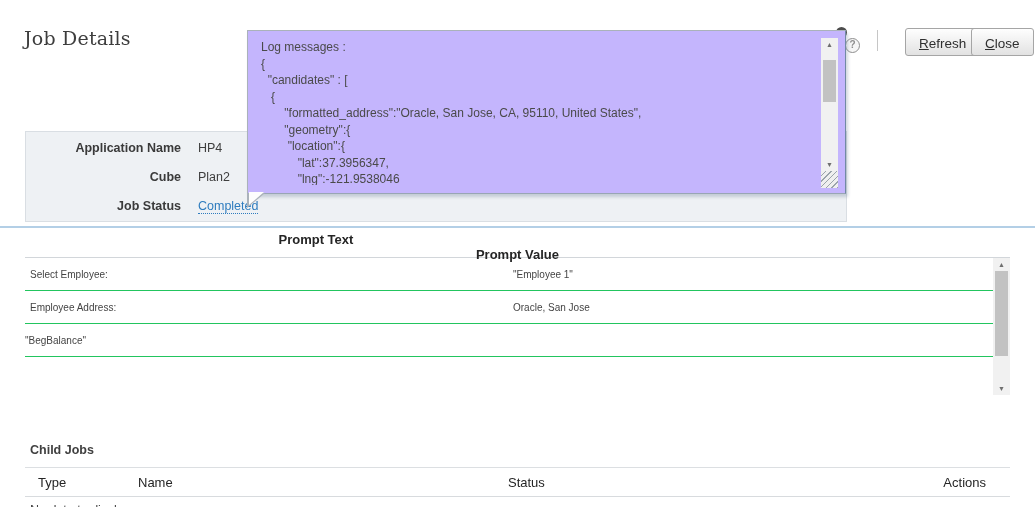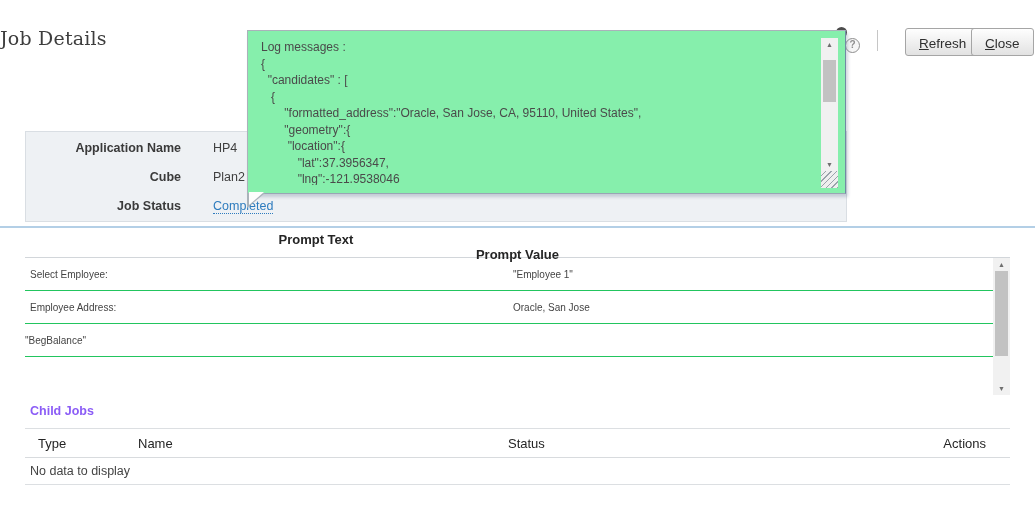--- a/index.html
+++ b/index.html
@@ -1,21 +1,21 @@
 <!DOCTYPE html>
 <html><head>
 <meta charset="utf-8">
 <style>
   * { margin:0; padding:0; box-sizing:border-box; }
   html,body { width:1035px; height:507px; background:#ffffff; overflow:hidden;
               font-family:"Liberation Sans", sans-serif; }
   .stage { position:relative; width:1035px; height:507px; background:#fff; }
 
   
-  .page-title { position:absolute; left:0; top:27px; font-family:"DejaVu Serif", serif;
+  .page-title { position:absolute; left:24px; top:27px; font-family:"DejaVu Serif", serif;
                 font-size:19px; color:#3d3d3d; letter-spacing:0.2px; }
   .info-dot  { position:absolute; left:836px; top:27px; width:11px; height:11px;
                border-radius:50%; background:#4c4c4c; z-index:5; }
   .help-icon { position:absolute; left:845px; top:38px; width:15px; height:15px;
                border-radius:50%; border:1.5px solid #8f8f8f; color:#8f8f8f;
                font-size:10px; font-weight:bold; line-height:12px; text-align:center; z-index:5;
                background:#f6f6f6; cursor:pointer; }
   .toolbar-sep { position:absolute; left:877px; top:30px; width:1px; height:21px; background:#c6c6c6; }
   .btn { position:absolute; top:28px; height:28px; padding:7px 13px; font-size:13.5px; color:#2f2f2f;
          background:linear-gradient(#fefefe,#e2e2e2); border:1px solid #a5a5a5; border-radius:3px;
@@ -23,21 +23,21 @@
   .btn .ak { text-decoration:underline; }
   .btn-refresh { left:905px; }
   .btn-close   { left:971px; }
 
   
   .info-panel { position:absolute; left:25px; top:131px; width:822px; height:91px;
                 background:#eef1f4; border:1px solid #d9dee3; display:flex;
                 flex-direction:column; justify-content:center; z-index:1; }
   .info-row { display:flex; align-items:center; height:29px; }
   .info-label { width:155px; text-align:right; font-weight:bold; font-size:12.5px; color:#3a3a3a; }
-  .info-value { margin-left:32px; font-size:12.5px; color:#3f3f3f; }
+  .info-value { margin-left:17px; font-size:12.5px; color:#3f3f3f; }
   .status-link { color:#2e7cbe; border-bottom:1px dotted #2e7cbe; cursor:pointer; }
 
   
   .blue-divider { position:absolute; left:0; top:226px; width:1035px; height:2px; background:#b3cfe6; }
 
   
   .prompt-section { position:absolute; left:25px; top:232px; width:985px; }
   .ptable-head { display:flex; align-items:center; height:26px; border-bottom:1px solid #d2d6da;
                  font-size:13px; font-weight:bold; color:#252525;flex-direction:column; }
   .pt-col1 { width:488px; padding-left:5px; }
@@ -50,34 +50,34 @@
   .vscroll { position:absolute; width:17px; background:#f1f1f1; display:flex;
              flex-direction:column; justify-content:space-between; align-items:center;
              cursor:pointer; }
   .prompt-scroll { right:0; top:0; height:137px; }
   .scroll-arrow { font-size:7px; color:#6f6f6f; line-height:13px; height:13px; }
   .scroll-thumb { position:absolute; left:2px; width:13px; background:#c2c2c2; }
   .prompt-thumb { top:13px; height:85px; }
 
   
   .child-section { position:absolute; left:25px; top:398px; width:985px; }
-  .child-title { font-size:12.5px; font-weight:bold; color:#8b5cf6; padding:6px 5px 10px;
-                 border-bottom:1px solid #dcdfe2; }
+  .child-title { font-size:12.5px; font-weight:bold; color:#404040; padding:6px 5px 10px;
+                 border-bottom:1px solid #dcdfe2;margin-top:39px; }
   .ctable-head { display:flex; align-items:center; height:29px; font-size:13px; font-weight:normal;
                  color:#252525; border-bottom:1px solid #d8dbde; }
   .ct-type { width:113px; padding-left:13px; }
   .ct-name { width:370px; }
   .ct-status { flex:1; }
   .ct-actions { padding-right:24px; }
   .empty-row { height:27px; line-height:27px; font-size:12.5px; color:#444;
                border-bottom:1px solid #dcdfe2; padding-left:5px; }
 
   
   .log-popup { position:absolute; left:247px; top:30px; width:599px; height:164px;
-               background:#86efac; border:1px solid #aab2ba; border-right-color:#7189a4;
+               background:#c4b5fd; border:1px solid #aab2ba; border-right-color:#7189a4;
                border-bottom-color:#98a5b4; box-shadow:2px 3px 3px rgba(100,120,145,0.30);
                z-index:20; }
   .log-content { position:absolute; left:13px; top:8px; right:30px; bottom:8px; overflow:hidden; }
   .log-line { white-space:pre; font-size:12px; line-height:16.5px; color:#4a4a4a; }
   .log-scroll { right:7px; top:7px; height:133px; }
   .log-thumb { top:22px; height:42px; }
   .resize-grip { position:absolute; right:7px; bottom:5px; width:17px; height:17px;
                  background:repeating-linear-gradient(135deg,#efefef 0 3px,#9aa3ab 3px 4px);
                  cursor:nwse-resize; }
   .callout-arrow-border { position:absolute; left:-1px; bottom:-15px; width:0; height:0;

